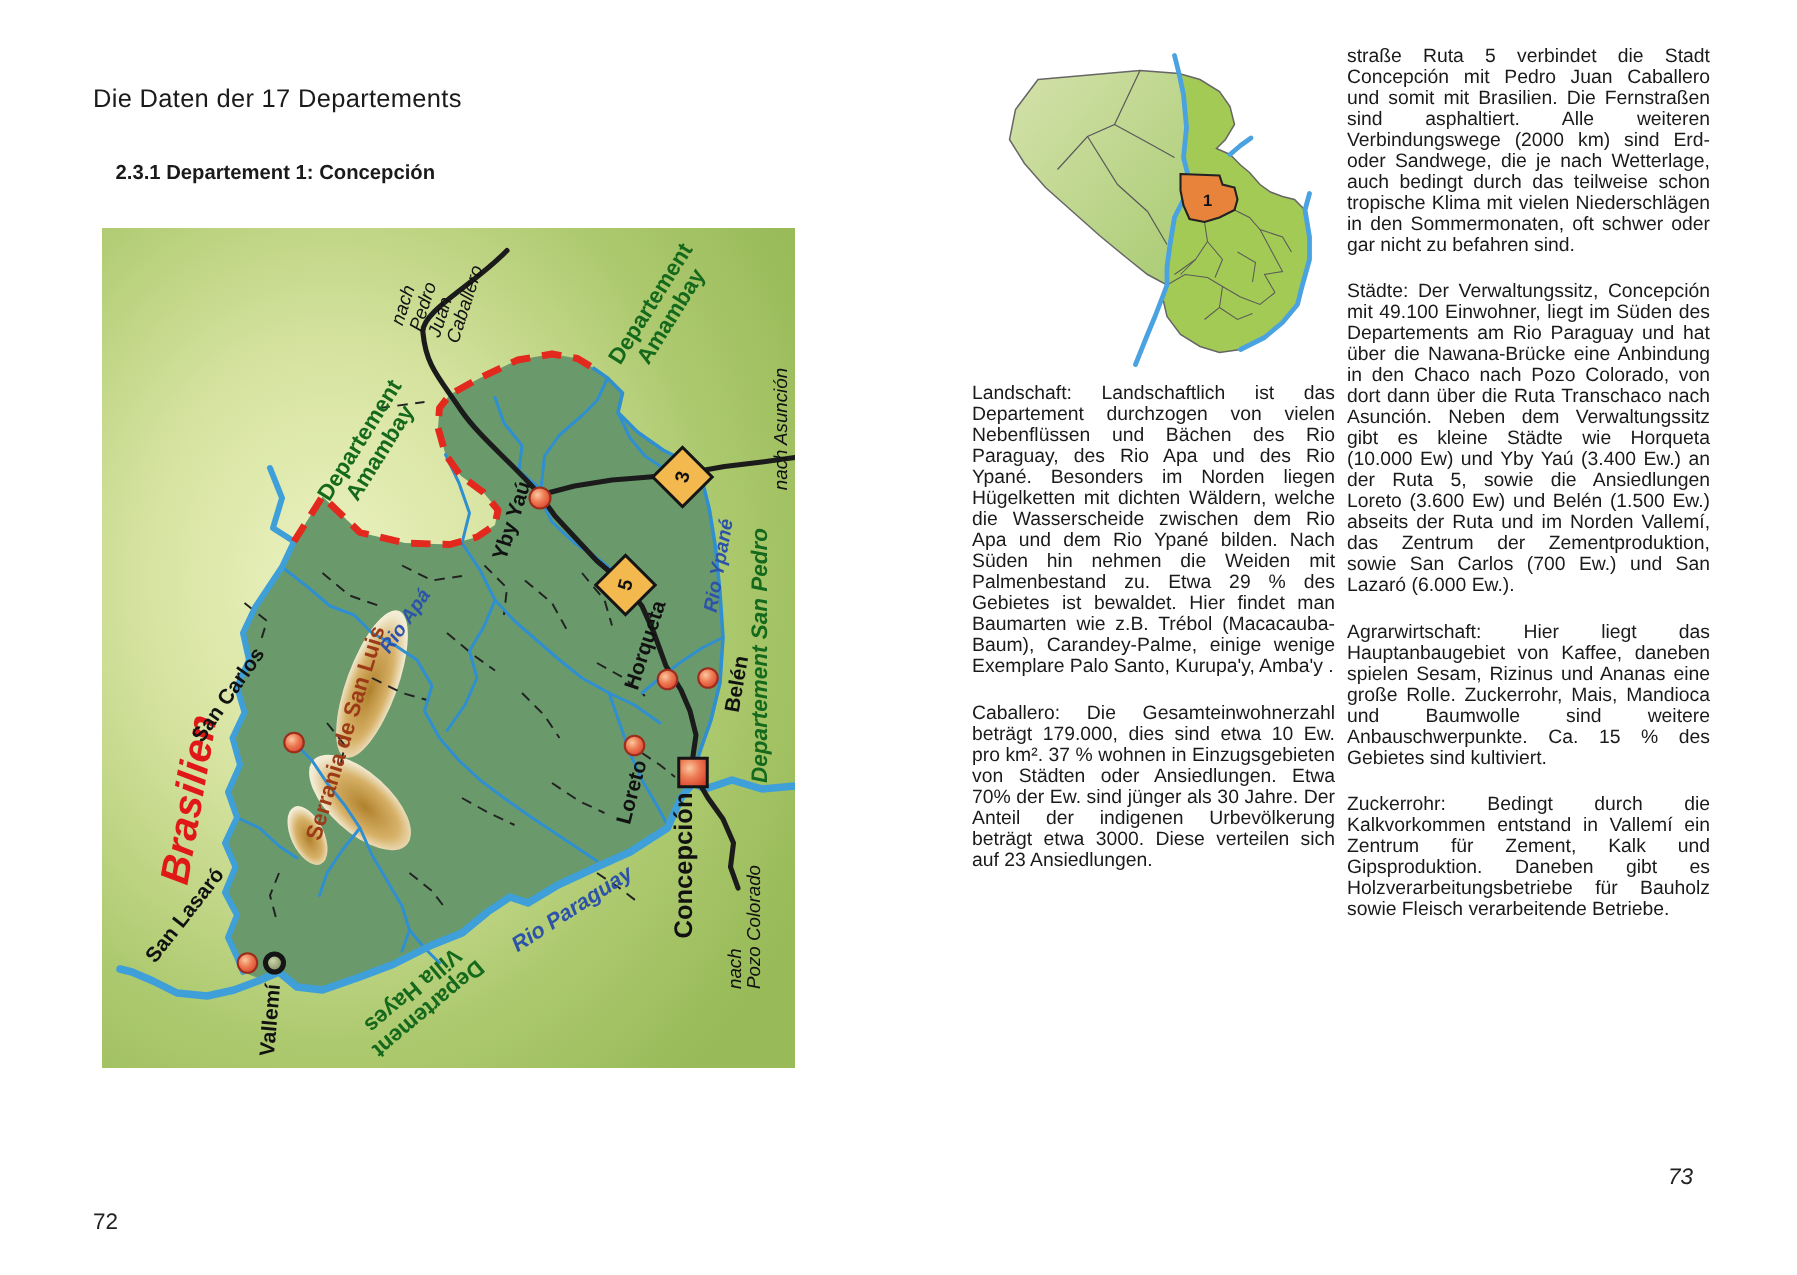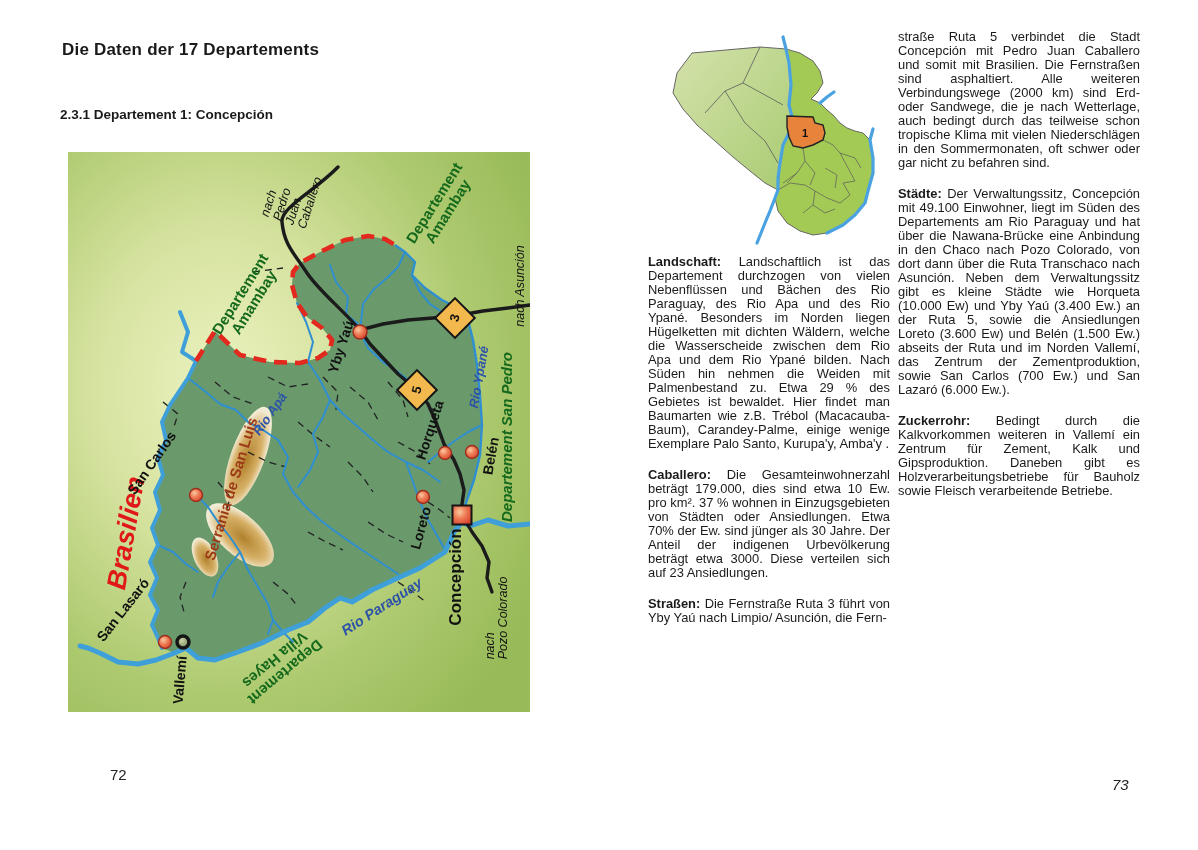--- a/index.html
+++ b/index.html
@@ -1,25 +1,25 @@
 <!DOCTYPE html>
 <html><head>
 <meta charset="utf-8">
 <style>
   html,body{margin:0;padding:0;background:#ffffff;}
   body{width:1198px;height:850px;position:relative;font-family:"Liberation Sans",sans-serif;color:#1a1a1a;overflow:hidden;}
   .abs{position:absolute;}
-  .title{left:62px;top:40px;font-size:17px;font-weight:bold;letter-spacing:.2px;}
-  .subtitle{left:60px;top:107px;font-size:13.5px;font-weight:bold;text-align:right;}
+  .title{left:62px;top:56px;font-size:17px;font-weight:normal;letter-spacing:.2px;}
+  .subtitle{left:77px;top:107px;font-size:13.5px;font-weight:bold;text-align:right;}
   .pagenum{font-size:15px;color:#222;}
-  #pn-left{left:62px;top:766px;margin-left:48px;}
+  #pn-left{left:62px;top:806px;}
   #pn-right{left:1112px;top:776px;font-style:italic;}
   .col{width:242px;font-size:12.9px;line-height:14px;text-align:justify;}
   .col p{margin:0 0 17px 0;}
-  .col b{font-weight:bold;}
+  .col b{font-weight:normal;}
   #col-mid{left:648px;top:255px;}
   #col-right{left:898px;top:30px;}
   
   #map{left:68px;top:152px;width:462px;height:560px;overflow:hidden;}
   #map svg{position:absolute;left:0;top:0;}
   .mlabel{position:absolute;white-space:nowrap;transform-origin:center;line-height:1.05;}
   .town{font-weight:bold;font-size:14px;color:#111;}
   .riverlbl{color:#2d53a8;font-style:italic;font-weight:bold;font-size:13px;}
   .deplbl{color:#15691c;font-weight:bold;font-size:15px;text-align:center;}
   .nachlbl{font-style:italic;font-size:12.5px;color:#111;text-align:left;}
@@ -222,22 +222,22 @@
     </g>
 
     <path fill="#e8833c" stroke="#222" stroke-width="1.4" d="M122,83 L148,84 L150,90 L158,92 L160,100 L158,107 L148,112 L138,115 L128,113 L124,104 L122,94 Z"></path>
     <text x="140" y="104" font-size="11" font-weight="bold" font-family="Liberation Sans, sans-serif" fill="#111" text-anchor="middle">1</text>
   </svg>
 </div>
 
 <div id="col-mid" class="abs col">
   <p><b>Landschaft:</b> <span>Landschaftlich ist das Departement durchzogen von vielen Nebenflüssen und Bächen des Rio Paraguay, des Rio  Apa und des Rio Ypané. Besonders im Norden liegen Hügelketten mit dichten Wäldern, welche die  Wasserscheide zwischen dem Rio Apa und dem Rio Ypané bilden. Nach Süden hin nehmen die Weiden mit Palmenbestand zu. Etwa 29 % des Gebietes ist bewaldet. Hier findet man Baumarten wie z.B. Trébol (Macacauba-Baum), Carandey-Palme, einige wenige Exemplare Palo Santo, Kurupa'y, Amba'y .</span></p>
   <p><b>Caballero:</b> <span>Die Gesamteinwohnerzahl beträgt 179.000, dies sind etwa 10 Ew. pro km². 37 % wohnen in Einzugsgebieten von Städten oder Ansiedlungen. Etwa 70% der Ew. sind jünger als 30 Jahre. Der Anteil der indigenen Urbevölkerung beträgt etwa 3000. Diese verteilen sich auf 23  Ansiedlungen.</span></p>
-  <p><b>Straßen:</b> <span>Die Fernstraße Ruta 3 führt von Yby Yaú nach Limpio/ Asunción, die Fern-</span></p>
 </div>
 
 <div id="col-right" class="abs col">
   <p><span>straße Ruta 5 verbindet die Stadt Concepción mit Pedro Juan Caballero und somit mit Brasilien. Die Fernstraßen sind asphaltiert. Alle weiteren Verbindungswege (2000 km) sind Erd- oder Sandwege, die je nach Wetterlage, auch bedingt durch das teilweise schon tropische Klima mit vielen Niederschlägen in den Sommermonaten, oft schwer oder gar nicht zu befahren sind.</span></p>
   <p><b>Städte:</b> <span>Der Verwaltungssitz, Concepción mit 49.100 Einwohner, liegt im Süden des Departements am Rio Paraguay und hat über die Nawana-Brücke eine Anbindung in  den Chaco nach Pozo Colorado, von dort  dann über die Ruta Transchaco nach Asunción. Neben dem Verwaltungssitz gibt es  kleine Städte wie Horqueta (10.000 Ew)  und Yby Yaú (3.400 Ew.) an der Ruta 5, sowie die Ansiedlungen Loreto (3.600 Ew)  und Belén (1.500 Ew.) abseits der Ruta und im Norden Vallemí, das Zentrum der Zementproduktion, sowie San Carlos (700 Ew.) und San Lazaró (6.000 Ew.).</span></p>
-  <p><b>Zuckerrohr:</b> <span>Bedingt durch die Kalkvorkommen weiteren in Vallemí ein Zentrum für Zement, Kalk und Gipsproduktion. Daneben gibt es Holzverarbeitungsbetriebe für Bauholz sowie Fleisch verarbeitende Betriebe.</span></p>
+  <p><b>Agrarwirtschaft:</b> <span>Hier liegt das Hauptanbaugebiet von Kaffee, daneben spielen Sesam, Rizinus und Ananas eine große Rolle. Zuckerrohr, Mais, Mandioca und Baumwolle sind weitere Anbauschwerpunkte. Ca. 15 % des Gebietes sind kultiviert.</span></p>
+  <p><b>Zuckerrohr:</b> <span>Bedingt durch die Kalkvorkommen entstand in Vallemí ein Zentrum für Zement, Kalk und Gipsproduktion. Daneben gibt es Holzverarbeitungsbetriebe für Bauholz sowie Fleisch verarbeitende Betriebe.</span></p>
 </div>
 
 <div id="pn-right" class="abs pagenum">73</div>
 
 </body></html>

